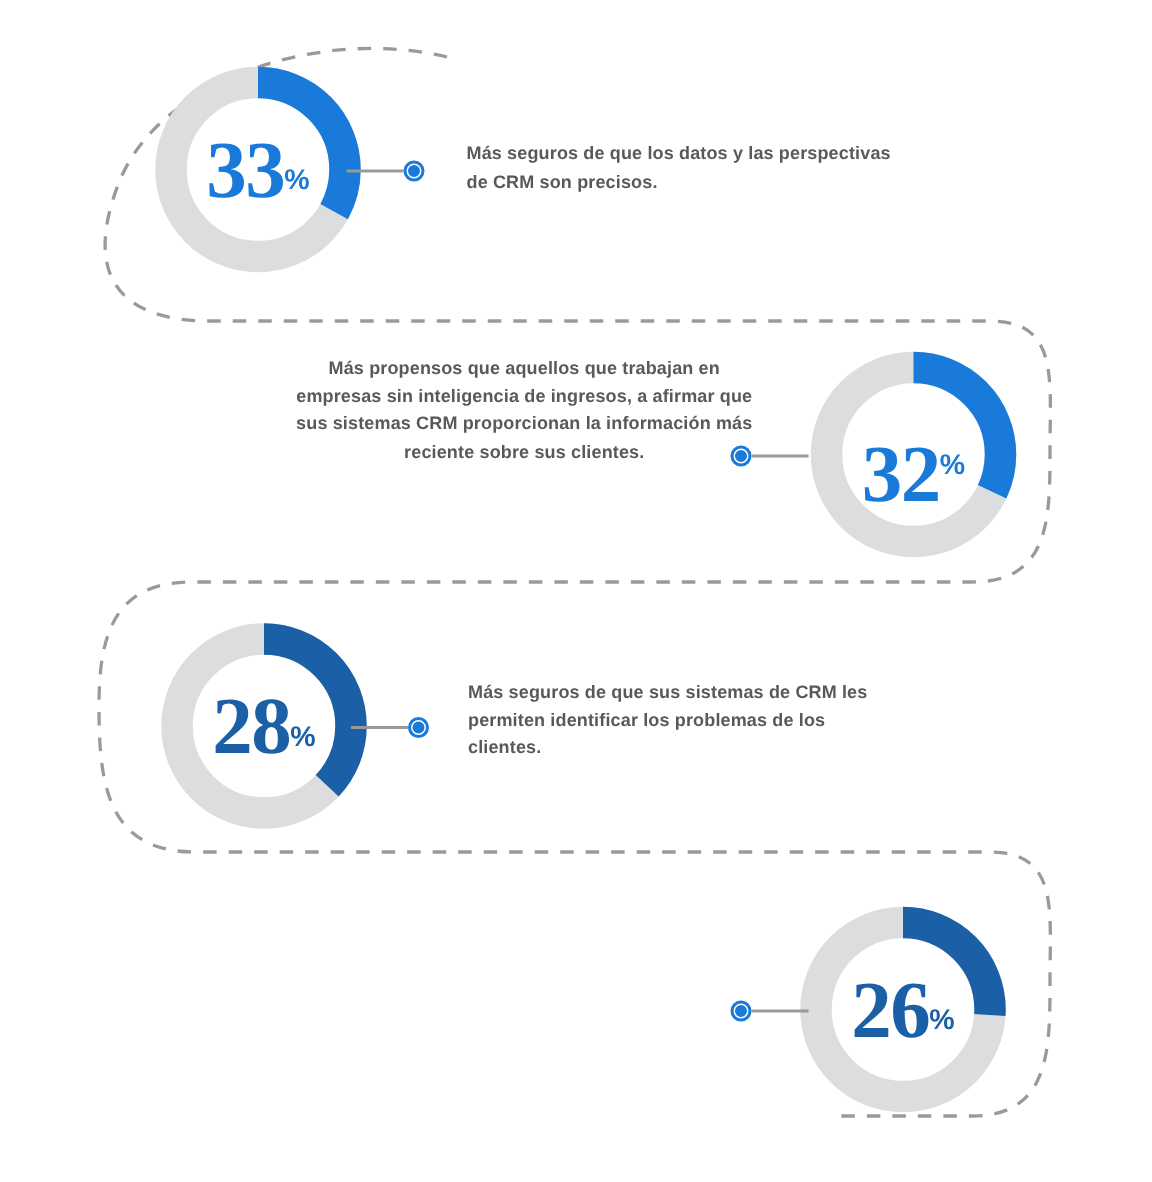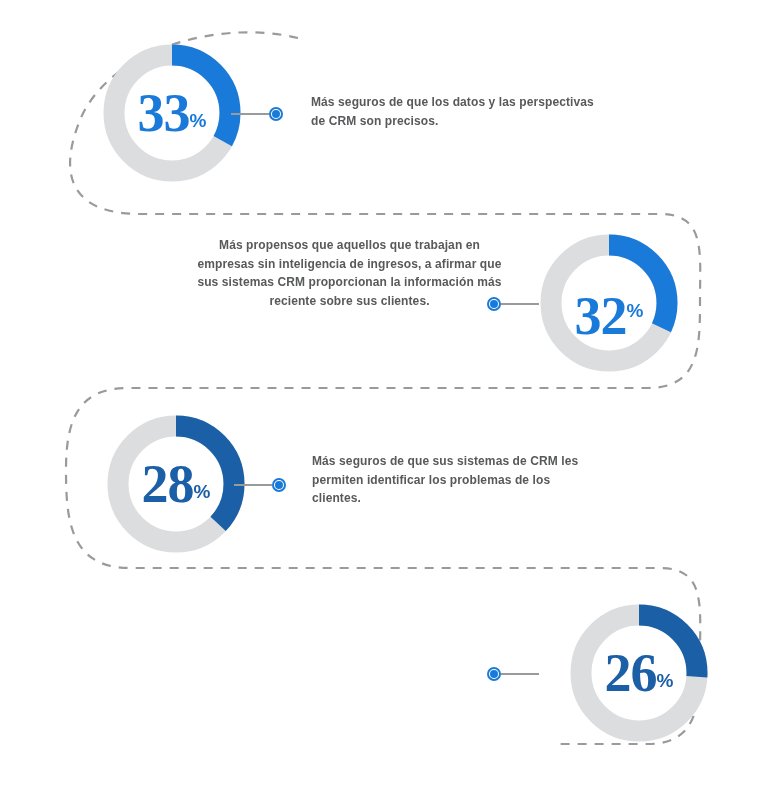--- a/index.html
+++ b/index.html
@@ -176,21 +176,21 @@
     </div>
   </div>
 
   <div class="connector" style="left:234px; top:478px; width:52px;">
     <div class="conn-line"></div>
     <div class="conn-dot"></div>
   </div>
 
   <div class="caption left-align" style="left:312px; top:452px; width:290px;">Más seguros de que sus sistemas de CRM les permiten identificar los problemas de los clientes.</div>
 
-  <div class="donut" style="left:564px; top:598px;">
+  <div class="donut" style="left:527px; top:598px;">
     <svg viewBox="0 0 150 150" xmlns="http://www.w3.org/2000/svg">
       <circle cx="75" cy="75" r="58" fill="none" stroke="#dcdddf" stroke-width="21"></circle>
       <circle cx="75" cy="75" r="58" fill="none" stroke="#1b5fa6" stroke-width="21" stroke-dasharray="94.75 269.67" transform="rotate(-90 75 75)"></circle>
     </svg>
     <div class="donut-label">
       <span class="pct-num" style="color:#1b5fa6;">26</span>
         <span class="pct-sym" style="color:#1b5fa6;">%</span>
     </div>
   </div>
 

